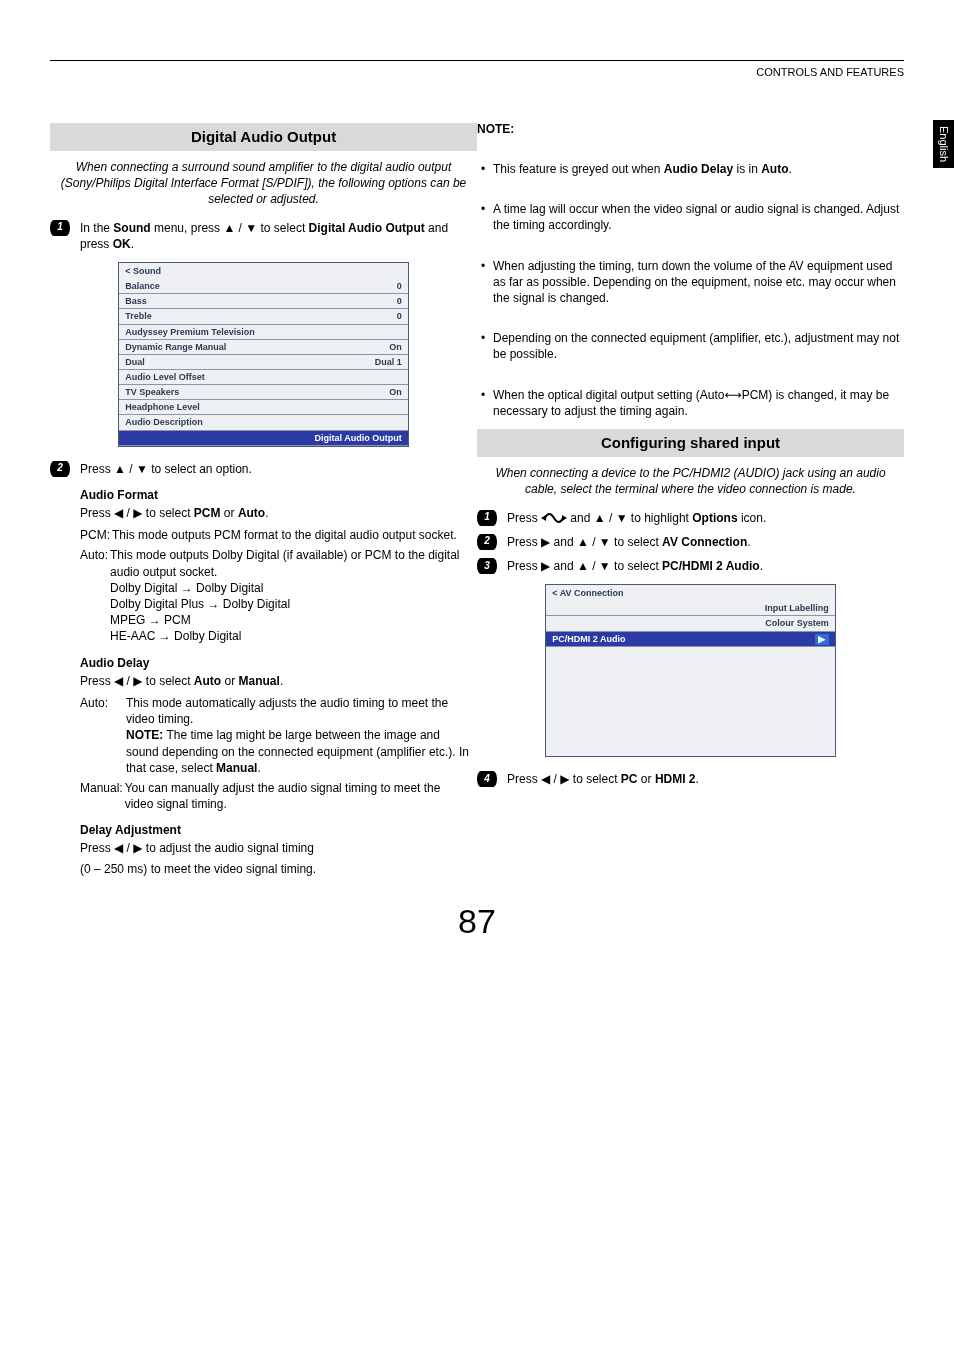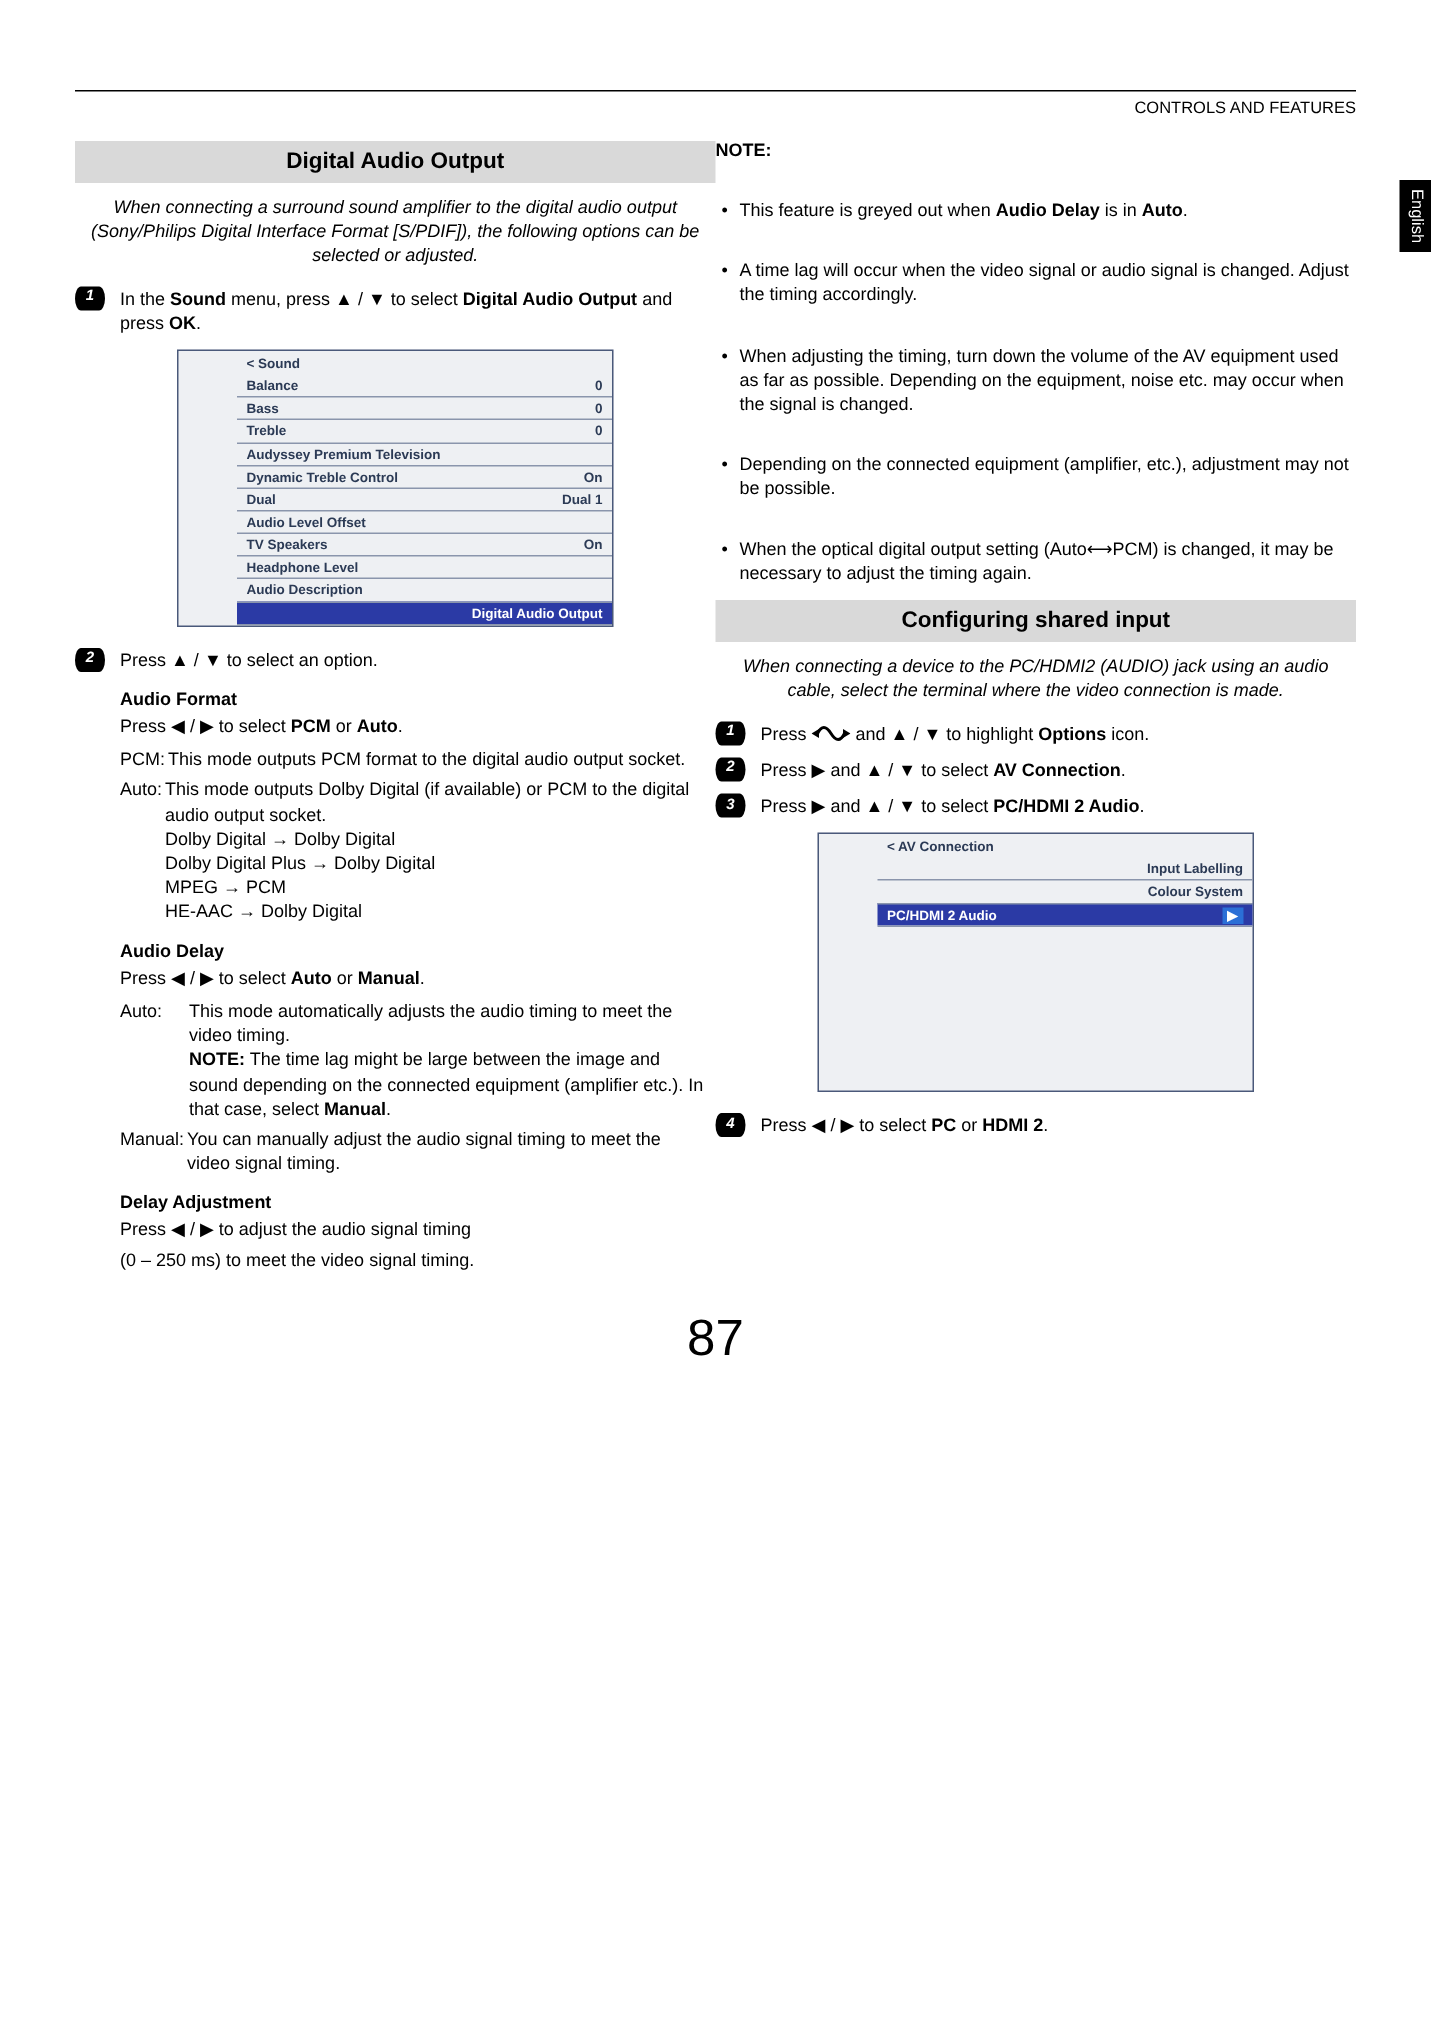--- a/index.html
+++ b/index.html
@@ -1,27 +1,27 @@
 <!DOCTYPE html>
 <html><head>
 <meta charset="utf-8">
 <style>
   * { box-sizing: border-box; margin: 0; padding: 0; }
   body { font-family: Arial, Helvetica, sans-serif; background: #fff; color: #000; width: 954px; margin: 0 auto; padding: 60px 50px 40px 50px; font-size: 12px; line-height: 1.35; position: relative; }
   .header-rule { border-top: 1px solid #000; margin-bottom: 4px; }
-  .header-text { text-align: right; font-size: 11px; margin-bottom: 8px; }
+  .header-text { text-align: right; font-size: 11px; margin-bottom: 37px; }
   .lang-tab { position: absolute; right: 0; top: 120px; background: #000; color: #fff; writing-mode: vertical-rl; text-orientation: mixed; font-size: 11px; padding: 6px 3px; }
   .columns { display: flex; }
   .col { flex: 1; min-width: 0; }
   .section-title { background: #d9d9d9; text-align: center; font-weight: bold; font-size: 15px; padding: 4px 0; margin: 6px 0 8px 0; }
   .intro { font-style: italic; text-align: center; margin: 0 6px 12px 6px; }
   .step { display: flex; align-items: flex-start; gap: 10px; margin: 8px 8px 8px 0; }
   .step-num { flex: 0 0 auto; width: 20px; height: 16px; background: #000; color: #fff; border-radius: 4px / 8px; font-size: 10px; font-weight: bold; font-style: italic; display: flex; align-items: center; justify-content: center; padding-bottom:1px;}
   .step-body { flex: 1; }
-  .menu-panel { border: 1px solid #4a597a; margin: 10px auto 14px auto; width: 68%; background: #eef0f3; padding-left: 39px; }
+  .menu-panel { border: 1px solid #4a597a; margin: 10px auto 14px auto; width: 68%; background: #eef0f3; }
   .menu-title-row td { font-weight: bold; padding: 2px 6px; color:#2b3a55;}
   .menu-row td { padding: 1px 6px; border-bottom: 1px solid #8a95ac; color:#2b3a55;}
   .menu-row td:last-child { text-align: right; }
   .menu-hl td { background: #2b3aa5; color: #fff; }
   .menu-panel table{width:100%; border-collapse:collapse; font-size:9px; font-weight:bold;}
   .av-panel .pad-bottom { height: 110px; }
   .sub-head { font-weight: bold; margin: 10px 8px 2px 30px; }
   .sub-body { margin: 0 8px 4px 30px; }
   .kv-list { margin: 6px 8px 4px 30px; }
   .kv-row { display: flex; gap: 2px; margin-bottom: 4px; align-items:flex-start;}
@@ -74,21 +74,21 @@
             </tr>
         <tr class="menu-row">
               <td>Treble</td>
               <td>0</td>
             </tr>
         <tr class="menu-row">
               <td>Audyssey Premium Television</td>
               <td></td>
             </tr>
         <tr class="menu-row">
-              <td>Dynamic Treble Control</td>
+              <td>Dynamic Range Manual</td>
               <td>On</td>
             </tr>
         <tr class="menu-row">
               <td>Dual</td>
               <td>Dual 1</td>
             </tr>
         <tr class="menu-row">
               <td>Audio Level Offset</td>
               <td></td>
             </tr>

